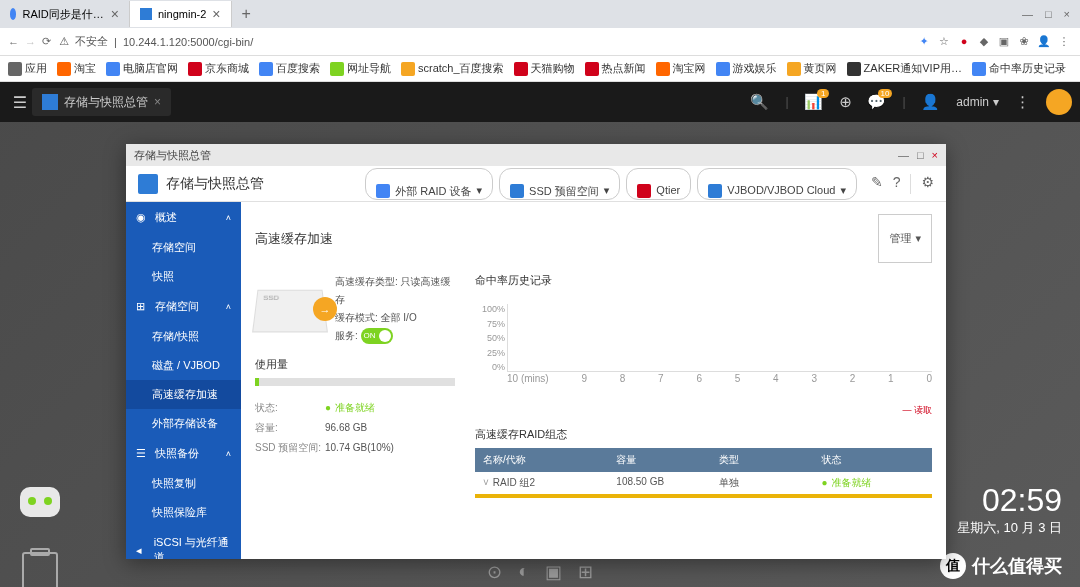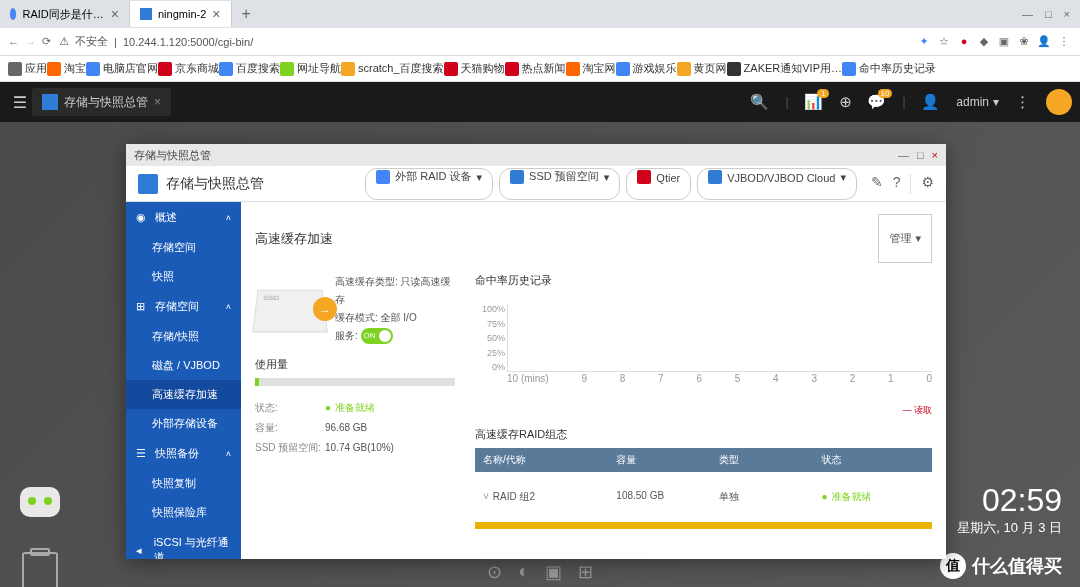--- a/index.html
+++ b/index.html
@@ -13,21 +13,21 @@
 .tab-close{color:#666;cursor:pointer;font-size:14px}
 .new-tab{padding:0 10px;color:#666;font-size:16px}
 .win-controls{margin-left:auto;display:flex;gap:12px;padding:0 10px;color:#666}
 
 .addr-bar{height:28px;background:#fff;display:flex;align-items:center;padding:0 8px;gap:8px;border-bottom:1px solid #ddd;font-size:11px}
 .nav-btns{display:flex;gap:6px;color:#666}
 .url-area{flex:1;display:flex;align-items:center;gap:6px;color:#555}
 .ext-icons{display:flex;gap:4px;color:#666}
 .ext-icons span{width:16px;text-align:center}
 
-.bookmarks{height:26px;background:#fff;display:flex;align-items:center;padding:0 8px;font-size:11px;border-bottom:1px solid #ddd;overflow:hidden}
+.bookmarks{height:26px;background:#fff;display:flex;align-items:center;padding:0 8px;gap:10px;font-size:11px;border-bottom:1px solid #ddd;overflow:hidden}
 .bm{display:flex;align-items:center;gap:3px;color:#333;white-space:nowrap}
 .bm-icon{width:14px;height:14px;display:inline-block;border-radius:2px}
 
 
 .desktop{position:relative;height:505px;background:linear-gradient(135deg,#4a4a4a 0%,#5a5a5a 100%)}
 
 
 .topbar{height:40px;background:#1a1a1a;display:flex;align-items:center;padding:0 8px;color:#ccc;font-size:12px}
 .menu-icon{width:24px;text-align:center;font-size:16px}
 .topbar-tab{background:#2a2a2a;height:28px;display:flex;align-items:center;padding:0 10px;border-radius:3px;gap:6px}
@@ -60,21 +60,21 @@
 
 .window{position:absolute;left:126px;top:62px;width:820px;height:415px;background:#fff;box-shadow:0 4px 20px rgba(0,0,0,0.4);display:flex;flex-direction:column}
 .win-title{height:22px;background:#e8e8e8;display:flex;align-items:center;padding:0 8px;font-size:11px;color:#444}
 .win-title-btns{margin-left:auto;display:flex;gap:8px;color:#666}
 .win-close{color:#d0021b}
 
 .win-header{height:36px;display:flex;align-items:center;padding:0 12px;border-bottom:1px solid #e0e0e0}
 .win-header-title{display:flex;align-items:center;gap:8px;font-size:14px;color:#333;font-weight:500}
 .hdr-icon{width:20px;height:20px;background:#2e7cd6;border-radius:2px}
 .win-header-right{margin-left:auto;display:flex;gap:6px;align-items:center}
-.pill{height:24px;border:1px solid #ccc;border-radius:12px;padding:15px 10px;display:flex;align-items:flex-end;gap:5px;font-size:11px;color:#444}
+.pill{height:24px;border:1px solid #ccc;border-radius:12px;padding:15px 10px;display:flex;align-items:flex-start;gap:5px;font-size:11px;color:#444}
 .pill-icon{width:14px;height:14px;border-radius:2px}
 .action-icons{display:flex;gap:10px;margin-left:8px;color:#666;font-size:14px}
 .sep{width:1px;height:20px;background:#ddd}
 
 .win-body{flex:1;display:flex;overflow:hidden}
 
 
 .sidebar{width:115px;background:#1a5bb8;color:#fff;font-size:11px;overflow-y:auto}
 .sb-group{padding:8px 10px;display:flex;align-items:center;gap:6px;cursor:pointer}
 .sb-group .chev{margin-left:auto;font-size:9px}
@@ -118,21 +118,21 @@
 .chart-title{font-size:11px;color:#333;margin-bottom:16px}
 .chart{height:80px;position:relative;margin-bottom:20px}
 .y-axis{position:absolute;left:0;top:0;bottom:12px;width:30px;display:flex;flex-direction:column;justify-content:space-between;font-size:9px;color:#999;text-align:right}
 .chart-grid{position:absolute;left:32px;right:0;top:0;bottom:12px;border-left:1px solid #ddd;border-bottom:1px solid #ddd}
 .x-axis{position:absolute;left:32px;right:0;bottom:0;display:flex;justify-content:space-between;font-size:10px;color:#999}
 .chart-legend{text-align:right;font-size:9px;color:#d0021b}
 
 .raid-title{font-size:11px;color:#333;margin:10px 0 6px}
 .table{width:100%;font-size:10px}
 .table-header{background:#5a7a9a;color:#fff;display:flex;padding:5px 8px}
-.table-row{display:flex;padding:18px 8px;border-bottom:7px solid #eab308}
+.table-row{display:flex;padding:4px 8px;border-bottom:4px solid #eab308}
 .th,.td{flex:1}
 .th:first-child,.td:first-child{flex:1.3}
 .expand{color:#999;margin-right:4px}
 </style>
 </head>
 <body>
 
 <div class="browser-tabs">
   <div class="tab">
     <span class="tab-icon" style="background:#4285f4;border-radius:50%"></span>

